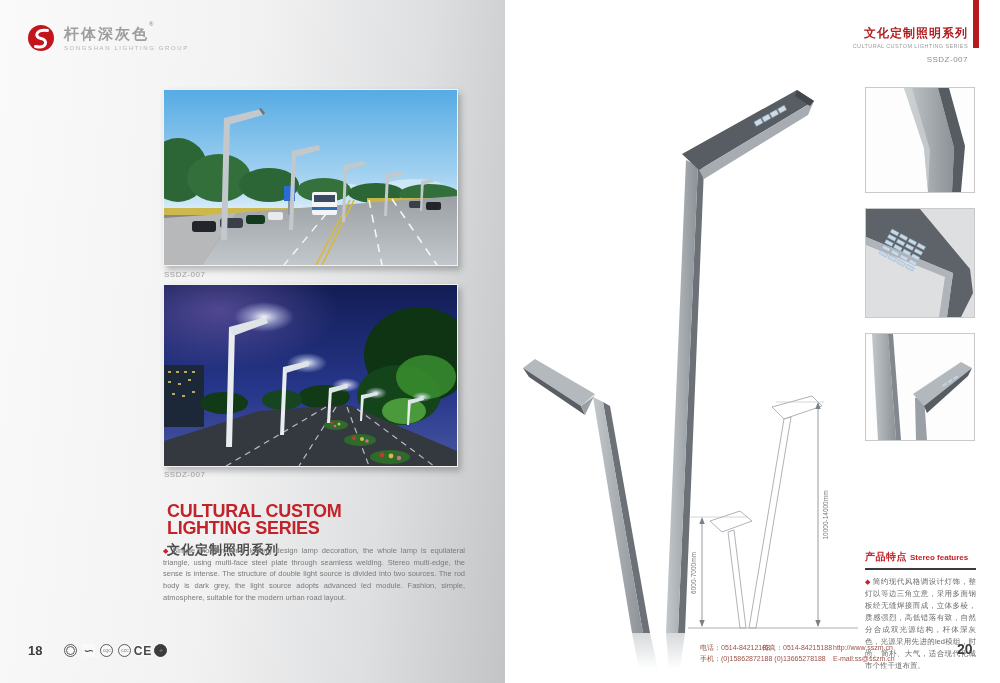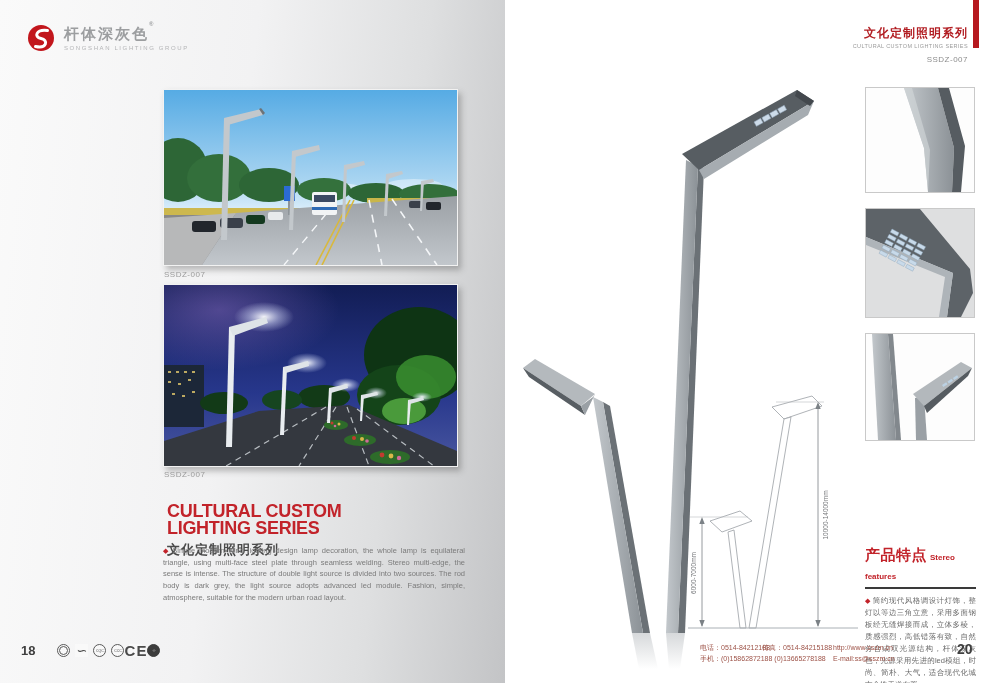--- a/index.html
+++ b/index.html
@@ -22,47 +22,47 @@
   #photo2 { top:284px; height:183px; }
   .photo-label { position:absolute; left:164px; font-size:8px; color:#9b9b9b; letter-spacing:.5px; }
 
   .series-title { position:absolute; left:167px; top:482px;margin-top:21px; }
   .series-title .en { font-size:18px; line-height:17px; font-weight:bold; color:#c2232a; letter-spacing:-.3px; }
   .series-title .cn { font-size:13px; font-weight:bold; color:#4a4a4a; margin-top:4px; letter-spacing:1px; }
   .desc { position:absolute; left:163px; top:545px; width:302px; font-size:7.5px;
     line-height:1.55; color:#7b7b7b; text-align:justify; }
   .desc .bullet { color:#c2232a; font-size:7px; margin-right:2px; }
 
-  .footer-left { position:absolute; left:21px; top:643px; display:flex; align-items:center;text-align:right; }
+  .footer-left { position:absolute; left:28px; top:643px; display:flex; align-items:center;text-align:right; }
   .pagenum { font-size:13px; font-weight:bold; color:#3f3f3f; }
   .certs { display:flex; align-items:center; margin-left:22px; gap:5px; }
   .cert { width:13px; height:13px; border:1px solid #5a5a5a; border-radius:50%;
     display:flex; align-items:center; justify-content:center;
     font-size:3.5px; color:#4a4a4a; background:rgba(255,255,255,.4); }
   .cert.inner-dot::before { content:""; width:7px; height:7px; border:1px solid #5a5a5a; border-radius:50%; }
   .cert.swoosh { border:none; border-radius:0; font-size:13px; color:#4a4a4a; line-height:13px; }
-  .cert.flat { border:none; border-radius:0; font-size:15px; font-weight:bold; letter-spacing:1px; }
+  .cert.flat { border:none; border-radius:0; font-size:12px; font-weight:bold; letter-spacing:1px; }
   .cert.dark { background:#3c3c3c; color:#fff; border-color:#3c3c3c; font-size:4px; }
 
   
   #right-page { position:absolute; left:505px; top:0; width:495px; height:683px; background:#fff; }
   .red-bar { position:absolute; left:468px; top:0; width:6px; height:48px; background:#b6191f; }
   .rp-header { position:absolute; right:32px; top:25px; text-align:right; }
   .rp-header .cn { font-size:12px; font-weight:bold; color:#b21d22; letter-spacing:1px; }
   .rp-header .en { font-size:5.5px; color:#9b9b9b; letter-spacing:.4px; margin-top:1px; }
   .rp-model { position:absolute; right:32px; top:55px; font-size:8px; color:#8c8c8c; letter-spacing:.5px; }
 
   .thumb { position:absolute; left:360px; width:110px; border:1px solid #c9c9c9; background:#fff; overflow:hidden; }
   #thumb1 { top:87px; height:106px; }
   #thumb2 { top:208px; height:110px; }
   #thumb3 { top:333px; height:108px; }
 
   .features { position:absolute; left:360px; top:546px; width:111px; }
   .features .head { font-weight:bold; color:#c2232a; }
-  .features .head .cn { font-size:15px; letter-spacing:.5px; }
+  .features .head .cn { font-size:10px; letter-spacing:.5px; }
   .features .head .en { font-size:8px; margin-left:3px; }
   .features .rule { height:2px; background:#3a3a3a; margin-top:4px; margin-bottom:6px; }
   .features .body { font-size:7.5px; line-height:1.6; color:#6b6b6b; text-align:justify; }
   .features .bullet { color:#c2232a; font-size:7px; margin-right:2px; }
 
   #main-render { position:absolute; left:10px; top:55px; }
   #tech-drawing { position:absolute; left:183px; top:393px; }
 
   .contact { position:absolute; left:195px; top:643px; font-size:7px; line-height:1.5;
     color:#9d5247; white-space:nowrap; }

